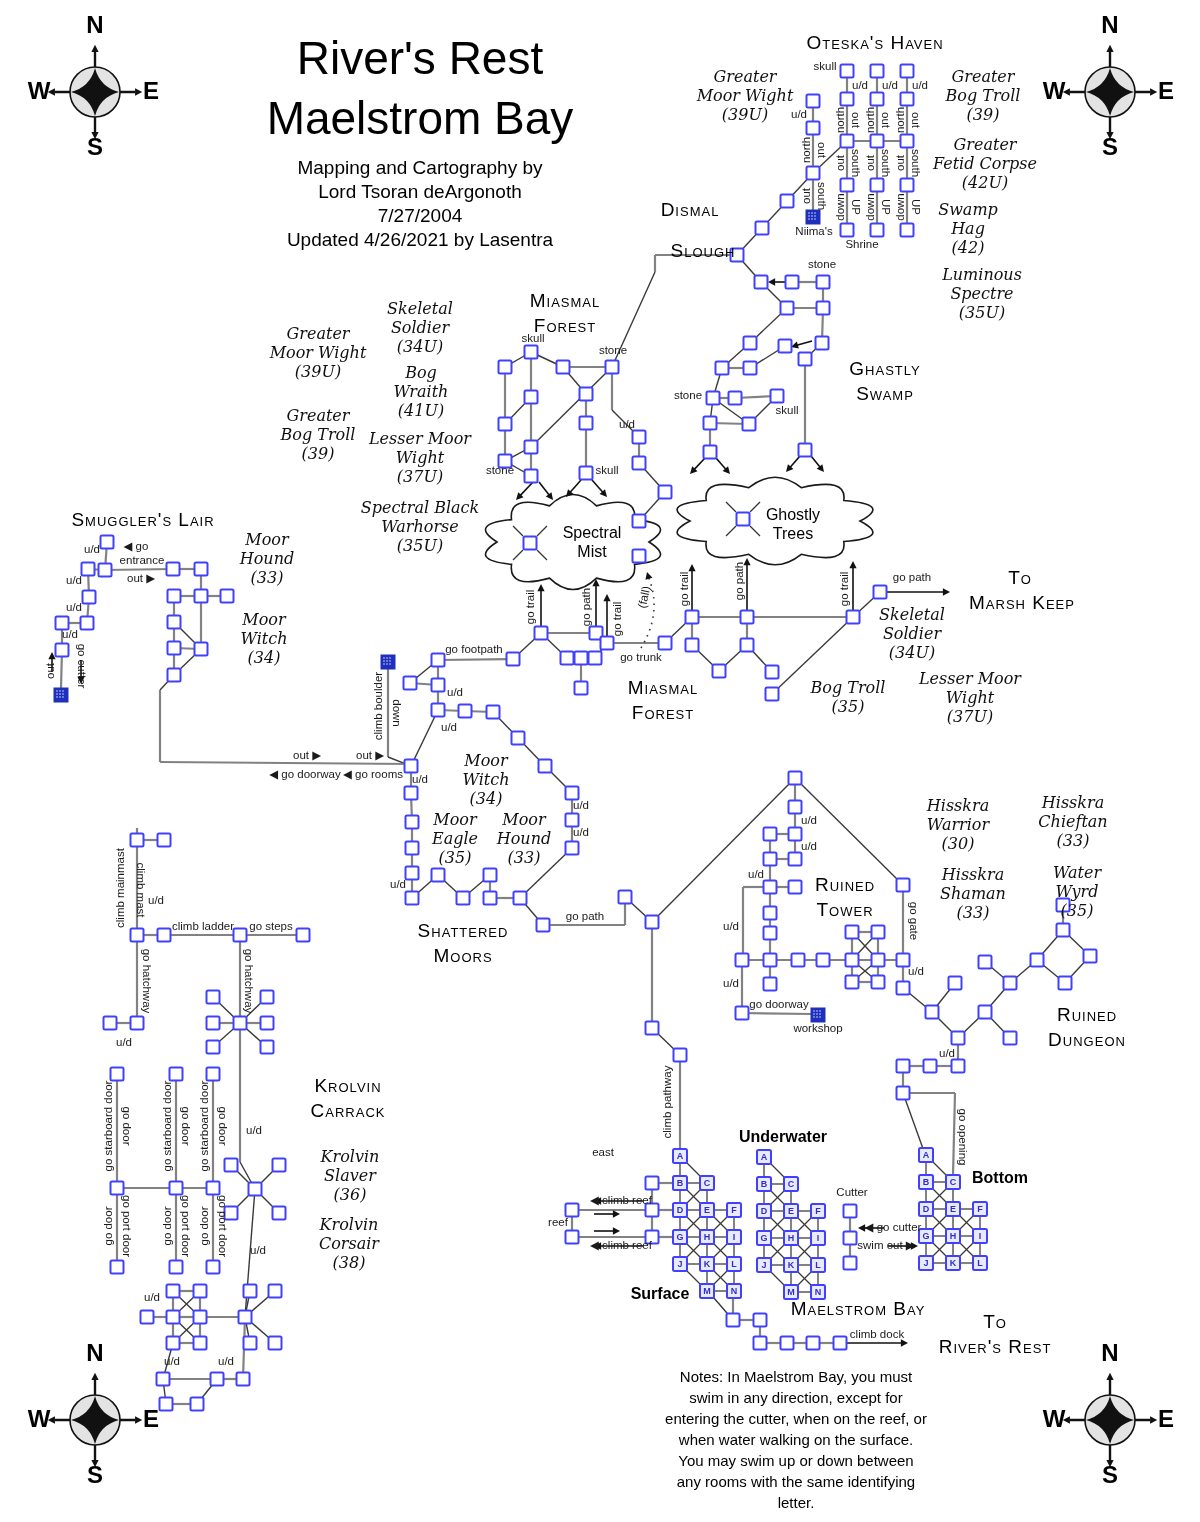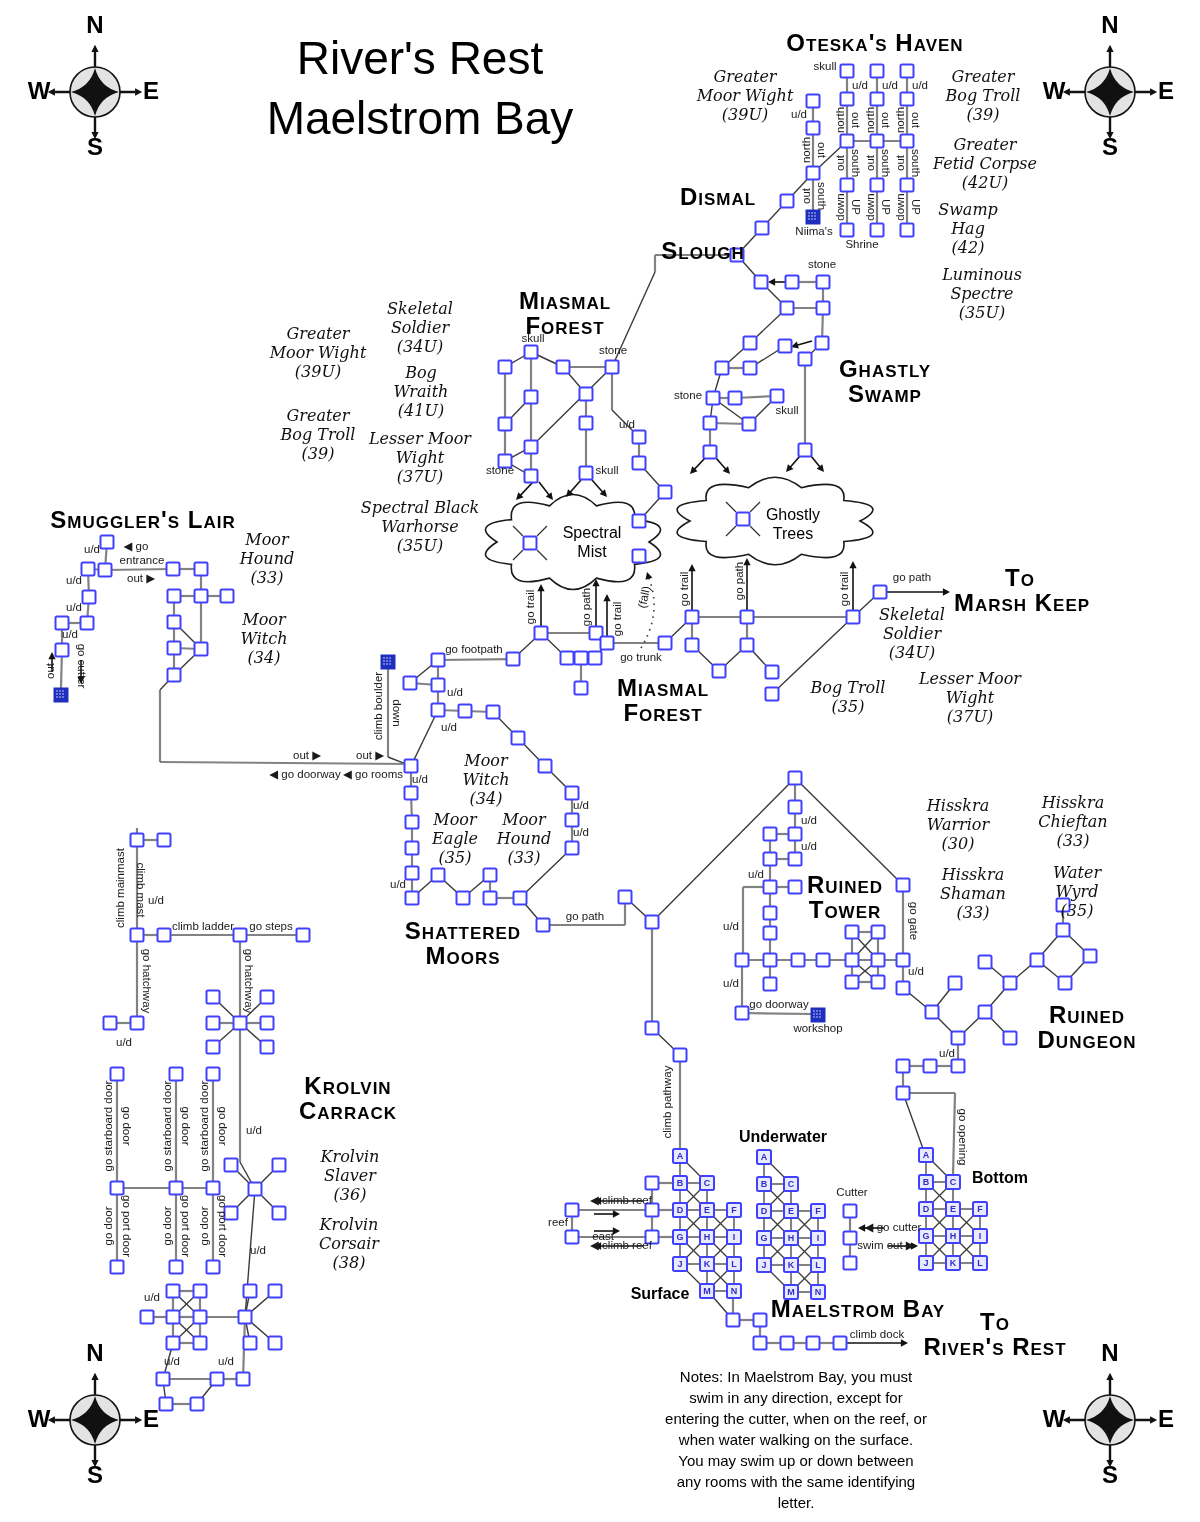--- a/index.html
+++ b/index.html
@@ -1,21 +1,21 @@
 <!DOCTYPE html>
 <html><head>
 <meta charset="utf-8">
 <style>
   html,body{margin:0;padding:0;background:#fff;}
   .canvas{position:relative;width:1200px;height:1522px;background:#fff;overflow:hidden;
           font-family:"Liberation Sans",sans-serif;color:#111;}
   svg{position:absolute;left:0;top:0;}
   .lbl{position:absolute;white-space:pre;transform:translate(-50%,-50%);text-align:center;}
   .k-p{font-size:11.5px;color:#1a1a1a;line-height:12px;}
-  .k-a{font-size:24px;font-weight:bold;font-variant:small-caps;letter-spacing:1px;color:#000;}
+  .k-a{font-size:19px;font-weight:normal;font-variant:small-caps;letter-spacing:1px;color:#000;}
   .k-c{font-size:16px;font-style:italic;font-family:"DejaVu Serif",serif;color:#101010;line-height:19px;}
   .k-b{font-size:16px;font-weight:bold;color:#000;}
   .k-cl{font-size:16px;color:#000;line-height:19px;}
   .title-block{position:absolute;left:160px;top:28px;width:520px;text-align:center;}
   .t1{font-size:46px;line-height:60px;color:#000;}
   .t2{font-size:19px;line-height:24px;color:#000;margin-top:8px;}
   .notes{position:absolute;left:628px;top:1366px;width:336px;text-align:center;
          font-size:15px;line-height:21px;color:#000;}
 </style>
 </head>
@@ -837,35 +837,41 @@
       </g>
       <polygon points="1110,1372.8 1113.6319239979164,1379.9280521935068 1106.3680760020836,1379.9280521935068" fill="#111"></polygon>
       <polygon points="1110,1467.2 1106.3680760020836,1460.0719478064932 1113.6319239979164,1460.0719478064932" fill="#111"></polygon>
       <polygon points="1062.8,1420 1069.9280521935068,1416.3680760020836 1069.9280521935068,1423.6319239979164" fill="#111"></polygon>
       <polygon points="1157.2,1420 1150.0719478064932,1423.6319239979164 1150.0719478064932,1416.3680760020836" fill="#111"></polygon>
     </svg>
 
   <div class="title-block">
     <div class="t1">River's Rest</div>
     <div class="t1">Maelstrom Bay</div>
+    <div class="t2">
+      <div>Mapping and Cartography by</div>
+      <div>Lord Tsoran deArgonoth</div>
+      <div>7/27/2004</div>
+      <div>Updated 4/26/2021 by Lasentra</div>
+    </div>
   </div>
 
   <div class="notes">
     <div>Notes:  In Maelstrom Bay, you must</div>
     <div>swim in any direction, except for</div>
     <div>entering the cutter, when on the reef, or</div>
     <div>when water walking on the surface.</div>
     <div>You may swim up or down between</div>
     <div>any rooms with the same identifying</div>
     <div>letter.</div>
   </div>
 
   <div id="labels">
       <div class="lbl k-a" style="left: 875px; top: 43px;">Oteska's Haven</div>
-      <div class="lbl k-a" style="left: 690px; top: 197px; margin-left: 28px;">Dismal</div>
+      <div class="lbl k-a" style="left: 690px; top: 210px;">Dismal</div>
       <div class="lbl k-a" style="left: 690px; top: 251px; margin-left: 13px;">Slough</div>
       <div class="lbl k-a" style="left: 565px; top: 301px;">Miasmal</div>
       <div class="lbl k-a" style="left: 565px; top: 326px;">Forest</div>
       <div class="lbl k-a" style="left: 885px; top: 369px;">Ghastly</div>
       <div class="lbl k-a" style="left: 885px; top: 394px;">Swamp</div>
       <div class="lbl k-a" style="left: 143px; top: 520px;">Smuggler's Lair</div>
       <div class="lbl k-a" style="left: 1020px; top: 578px;">To</div>
       <div class="lbl k-a" style="left: 1022px; top: 603px;">Marsh Keep</div>
       <div class="lbl k-a" style="left: 663px; top: 688px;">Miasmal</div>
       <div class="lbl k-a" style="left: 663px; top: 713px;">Forest</div>
@@ -1062,20 +1068,20 @@
       <div class="lbl k-p" style="left: 731px; top: 926px;">u/d</div>
       <div class="lbl k-p" style="left: 731px; top: 983px;">u/d</div>
       <div class="lbl k-p" style="left: 914px; top: 921px; transform: translate(-50%, -50%) rotate(90deg);">go gate</div>
       <div class="lbl k-p" style="left: 916px; top: 971px;">u/d</div>
       <div class="lbl k-p" style="left: 779px; top: 1004px;">go doorway</div>
       <div class="lbl k-p" style="left: 818px; top: 1028px;">workshop</div>
       <div class="lbl k-p" style="left: 947px; top: 1053px;">u/d</div>
       <div class="lbl k-p" style="left: 963px; top: 1137px; transform: translate(-50%, -50%) rotate(90deg);">go opening</div>
       <div class="lbl k-p" style="left: 558px; top: 1222px;">reef</div>
       <div class="lbl k-p" style="left: 621px; top: 1200px;">◀ climb reef</div>
-      <div class="lbl k-p" style="left: 603px; top: 1236px;">east</div>
+      <div class="lbl k-p" style="left: 603px; top: 1152px;">east</div>
       <div class="lbl k-p" style="left: 621px; top: 1245px;">◀ climb reef</div>
       <div class="lbl k-p" style="left: 852px; top: 1192px;">Cutter</div>
       <div class="lbl k-p" style="left: 893px; top: 1227px;">◀ go cutter</div>
       <div class="lbl k-p" style="left: 886px; top: 1245px;">swim out ▶</div>
       <div class="lbl k-p" style="left: 877px; top: 1334px;">climb dock</div>
     </div>
 </div>
 
 </body></html>

